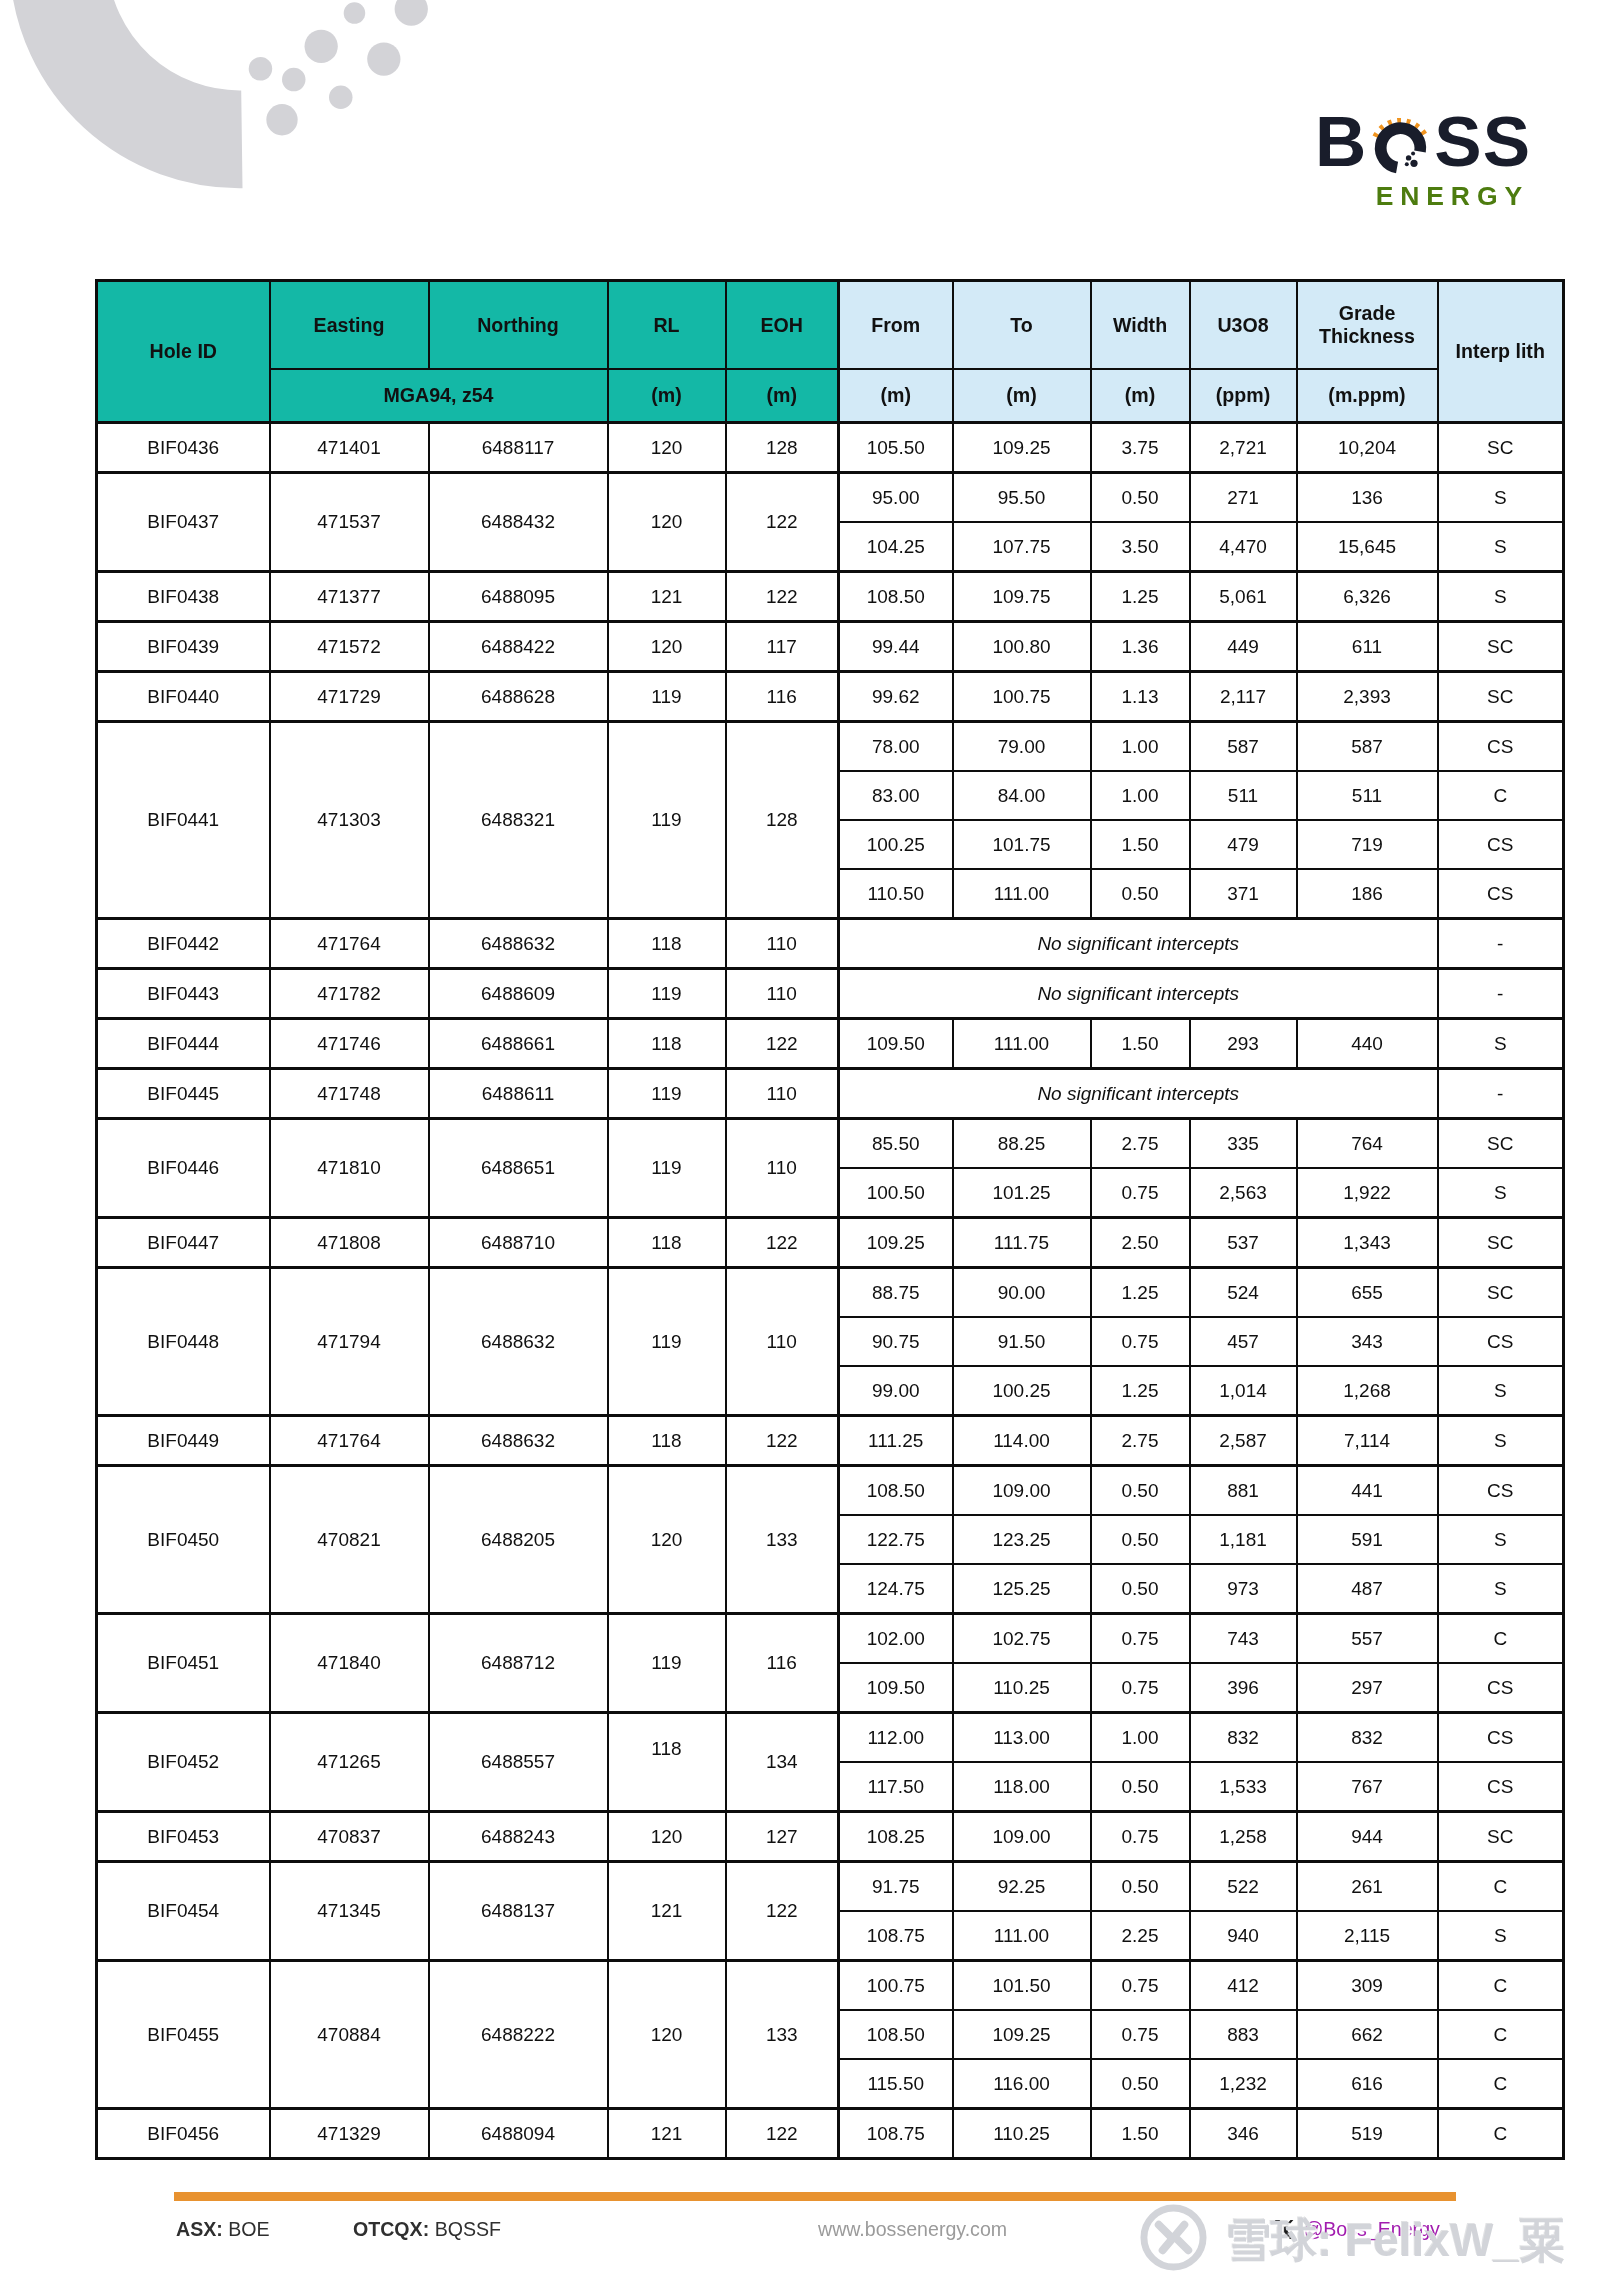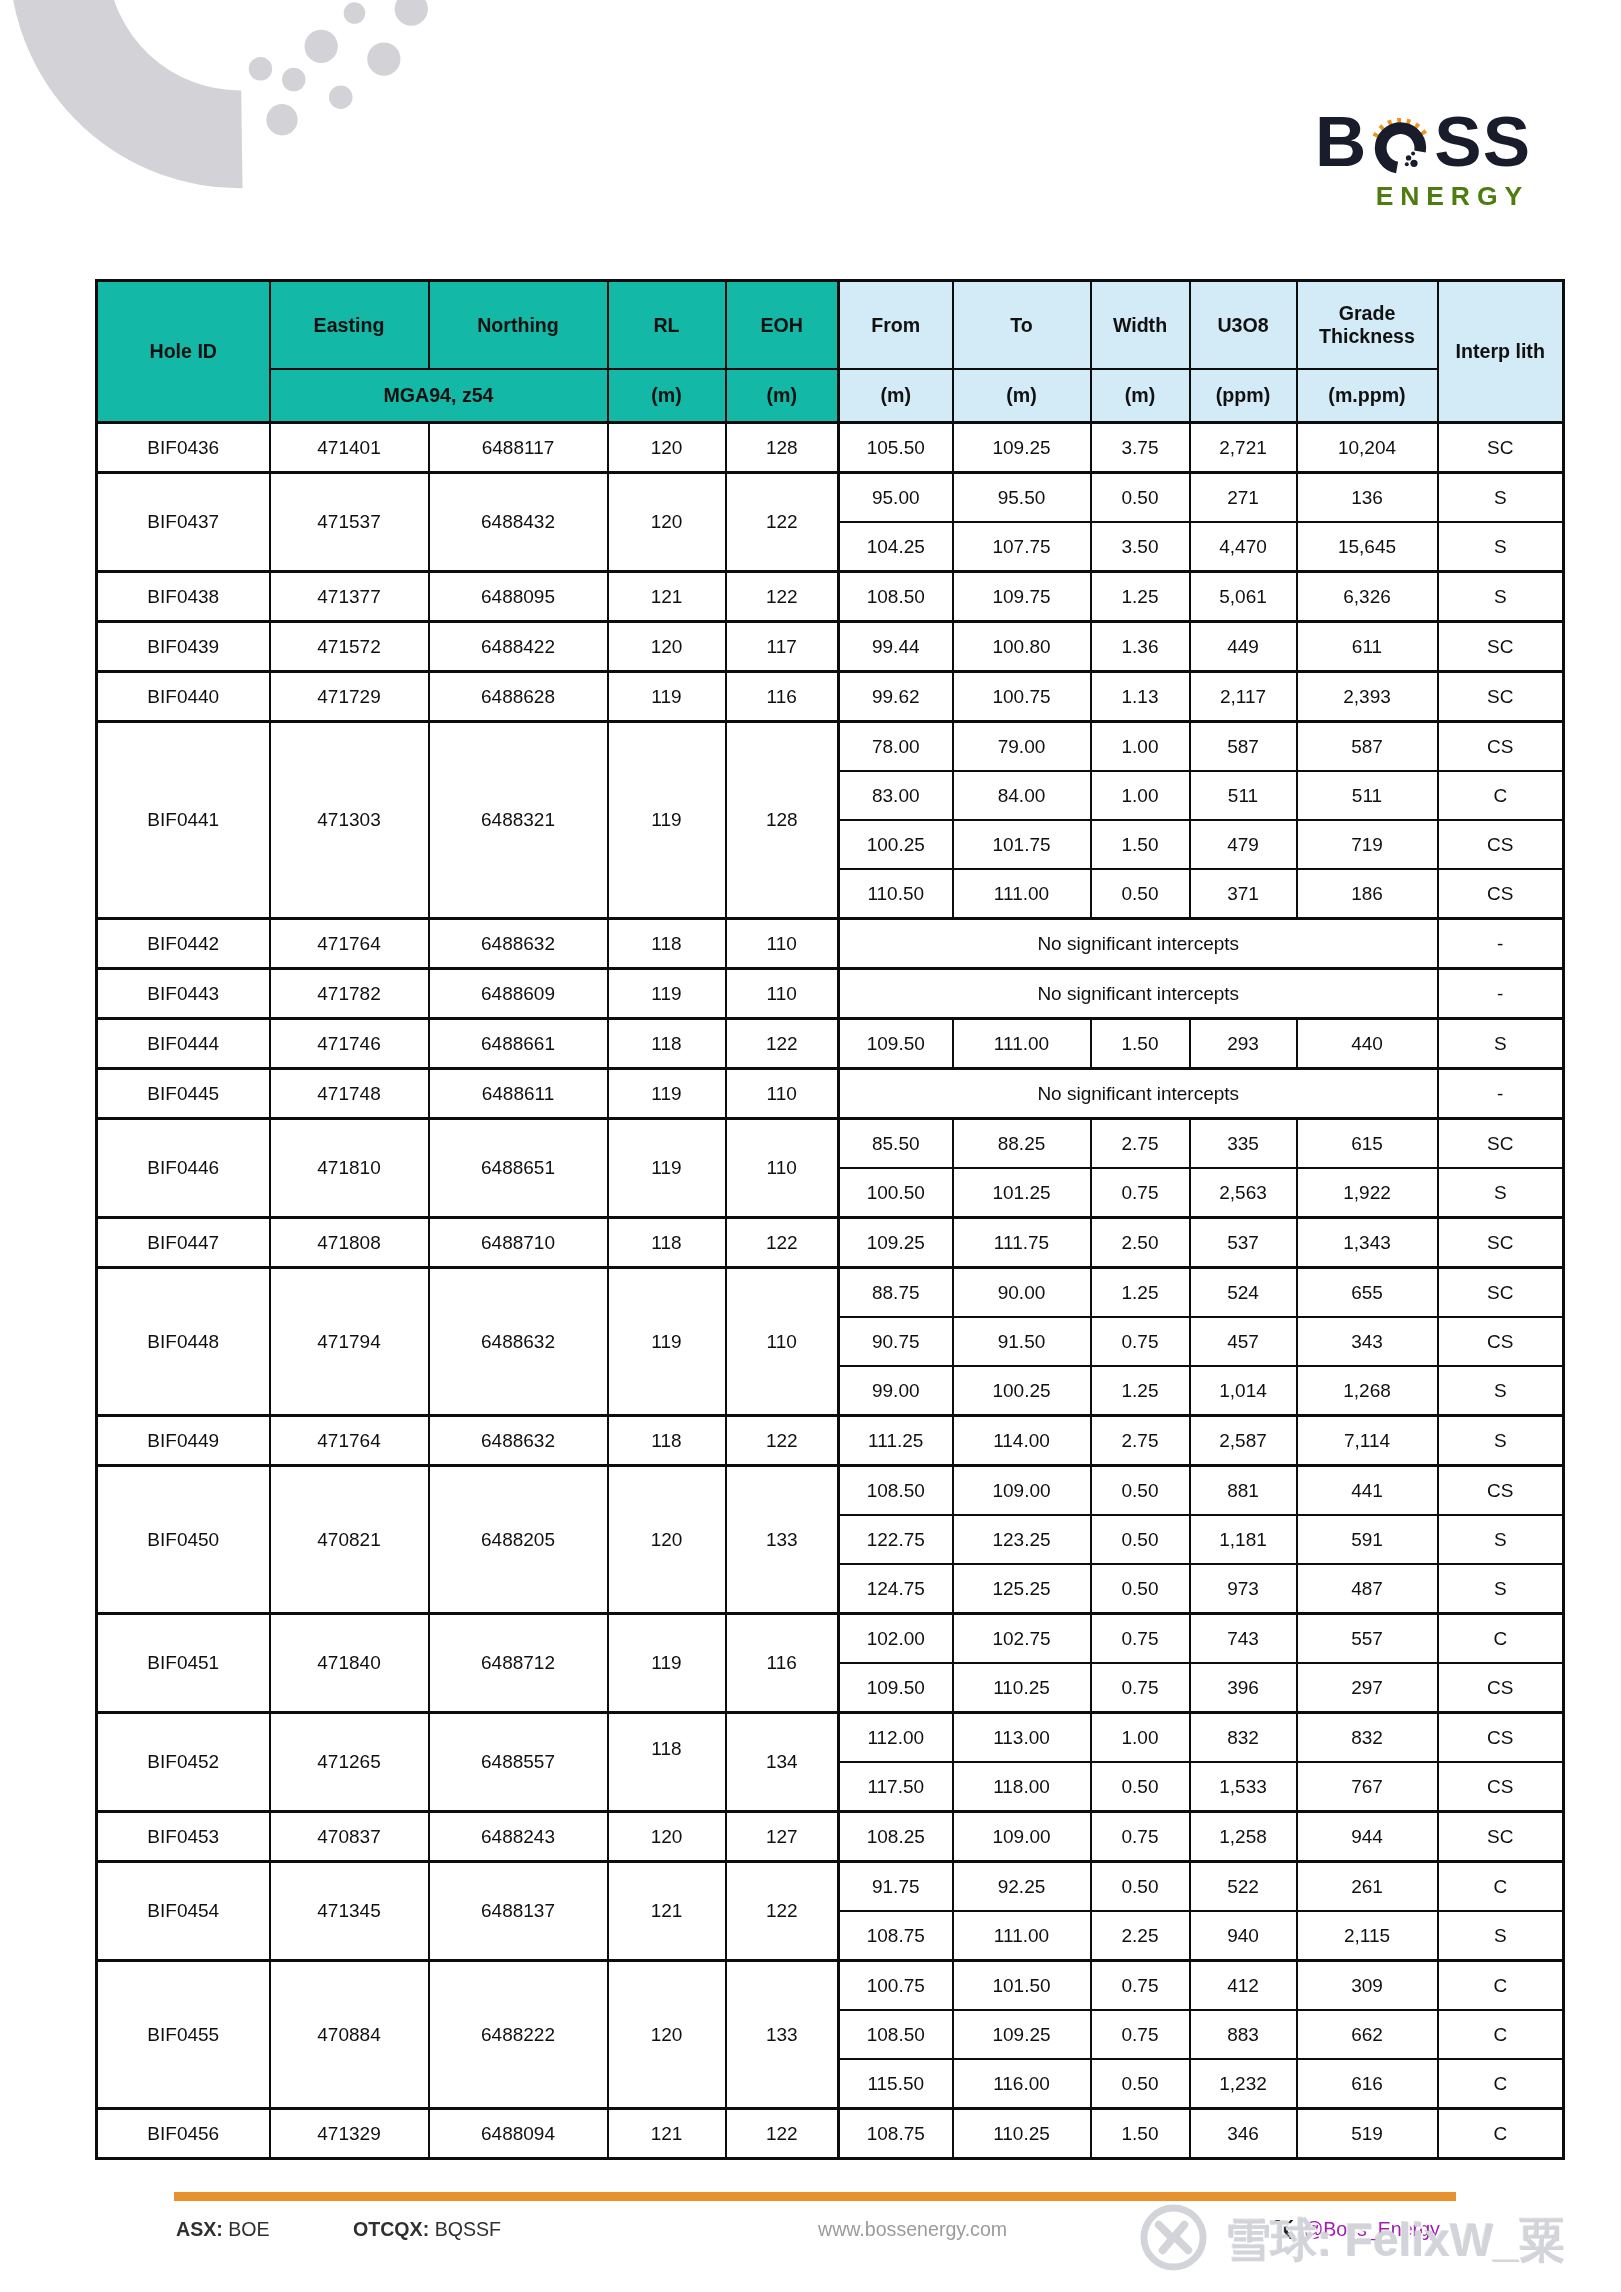--- a/index.html
+++ b/index.html
@@ -24,21 +24,21 @@
   table.drill thead th{font-weight:bold;font-size:19.6px;line-height:1.15;}
   table.drill thead tr.h1 th{height:86px;}
   table.drill thead tr.h2 th{height:51px;border-top:2px solid #0d0d0d;}
   table.drill thead tr.h2 th{border-bottom:3.9px solid #0d0d0d;}
   .orange{background:#14b8a6;}
   .blue{background:#D3EAF7;}
   .thick-left{border-left:3.9px solid #0d0d0d !important;}
   .wrapcell{padding:0 17px !important;}
   table.drill tbody td{font-size:19px;height:47px;border-top:2px solid #0d0d0d;background:#fff;color:#101010;}
   table.drill tbody tr.group-start td{border-top:3.9px solid #0d0d0d;}
-  td.nsi{margin-top:16px;}
+  td.nsi{font-style:italic;margin-top:16px;}
   td.rl-low{vertical-align:bottom;padding-bottom:25.5px !important;}
 
   
   .footer-bar{position:absolute;left:174px;top:2192px;width:1282px;height:8.8px;background:#E8922F;}
   .ft{position:absolute;top:2218px;font-size:19.6px;color:#2f2f2f;white-space:nowrap;}
   .ft b{font-weight:bold;}
   .ft.site{color:#9b9b9b;}
   .ft.social{display:flex;align-items:center;gap:7.8px;color:#a21caf;}
   .x-icon{width:21.6px;height:19.6px;display:inline-block;}
 
@@ -274,21 +274,21 @@
         <tr class="group-start">
           <td rowspan="2">BIF0446</td>
           <td rowspan="2">471810</td>
           <td rowspan="2">6488651</td>
           <td rowspan="2">119</td>
           <td rowspan="2">110</td>
           <td class="thick-left">85.50</td>
           <td>88.25</td>
           <td>2.75</td>
           <td>335</td>
-          <td>615</td>
+          <td>764</td>
           <td>SC</td>
         </tr>
         <tr class="sub-row">
           <td class="thick-left">100.50</td>
           <td>101.25</td>
           <td>0.75</td>
           <td>2,563</td>
           <td>1,922</td>
           <td>S</td>
         </tr>

